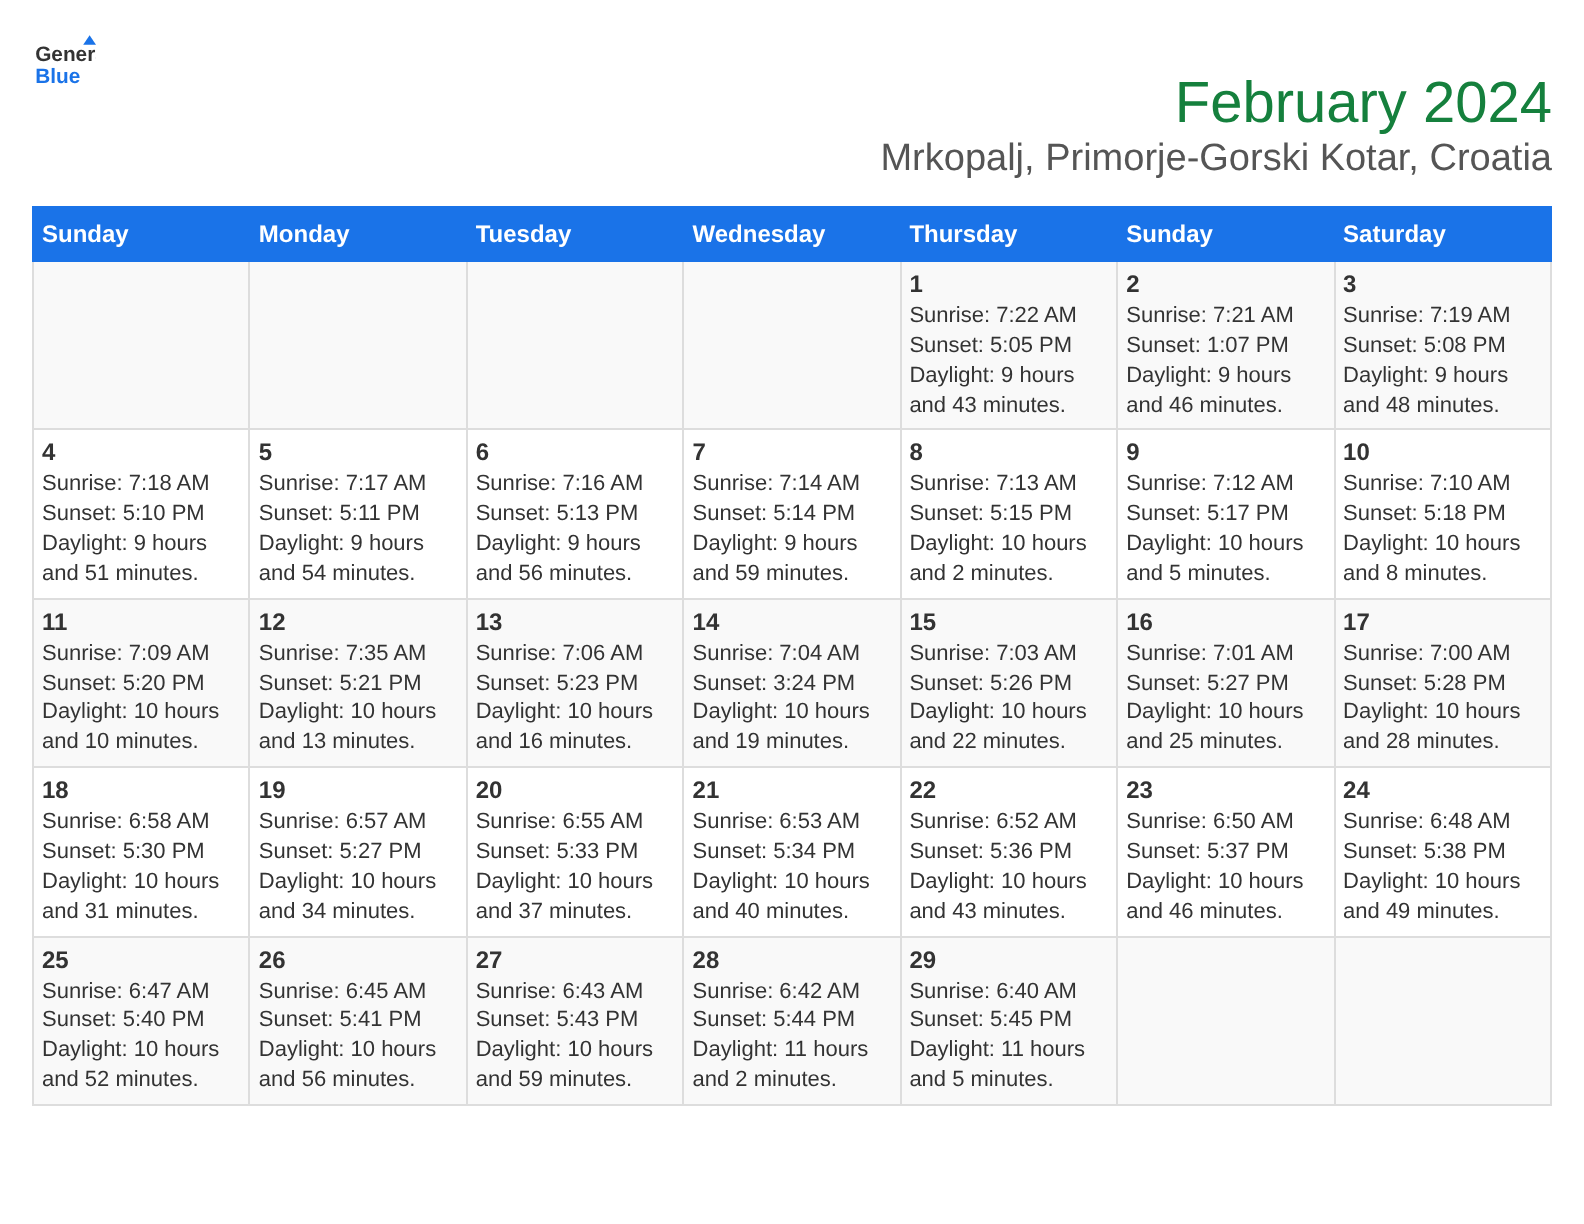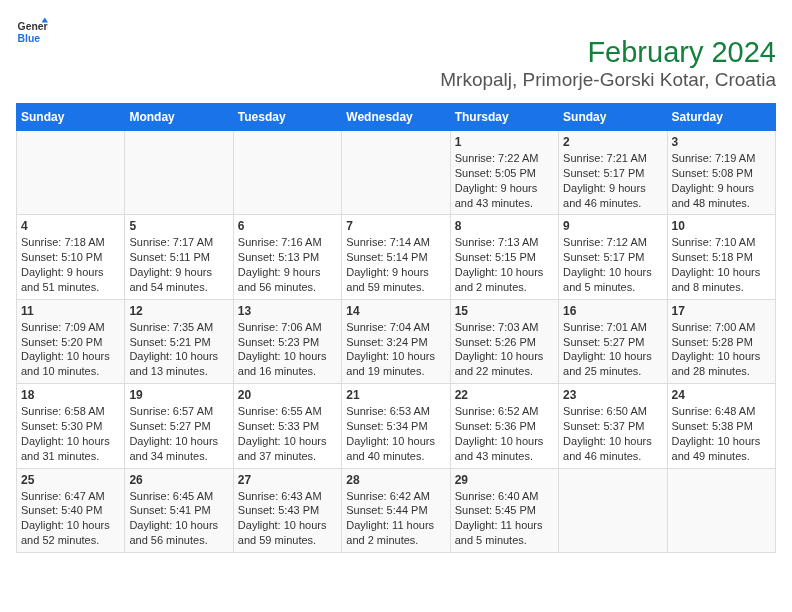--- a/index.html
+++ b/index.html
@@ -118,21 +118,21 @@
         <td>
           <div class="day-num">1</div>
           <div class="day-info">Sunrise: 7:22 AM
 Sunset: 5:05 PM
 Daylight: 9 hours
 and 43 minutes.</div>
         </td>
         <td>
           <div class="day-num">2</div>
           <div class="day-info">Sunrise: 7:21 AM
-Sunset: 5:17 PM
+Sunset: 1:07 PM
 Daylight: 9 hours
 and 46 minutes.</div>
         </td>
         <td>
           <div class="day-num">3</div>
           <div class="day-info">Sunrise: 7:19 AM
 Sunset: 5:08 PM
 Daylight: 9 hours
 and 48 minutes.</div>
         </td>

